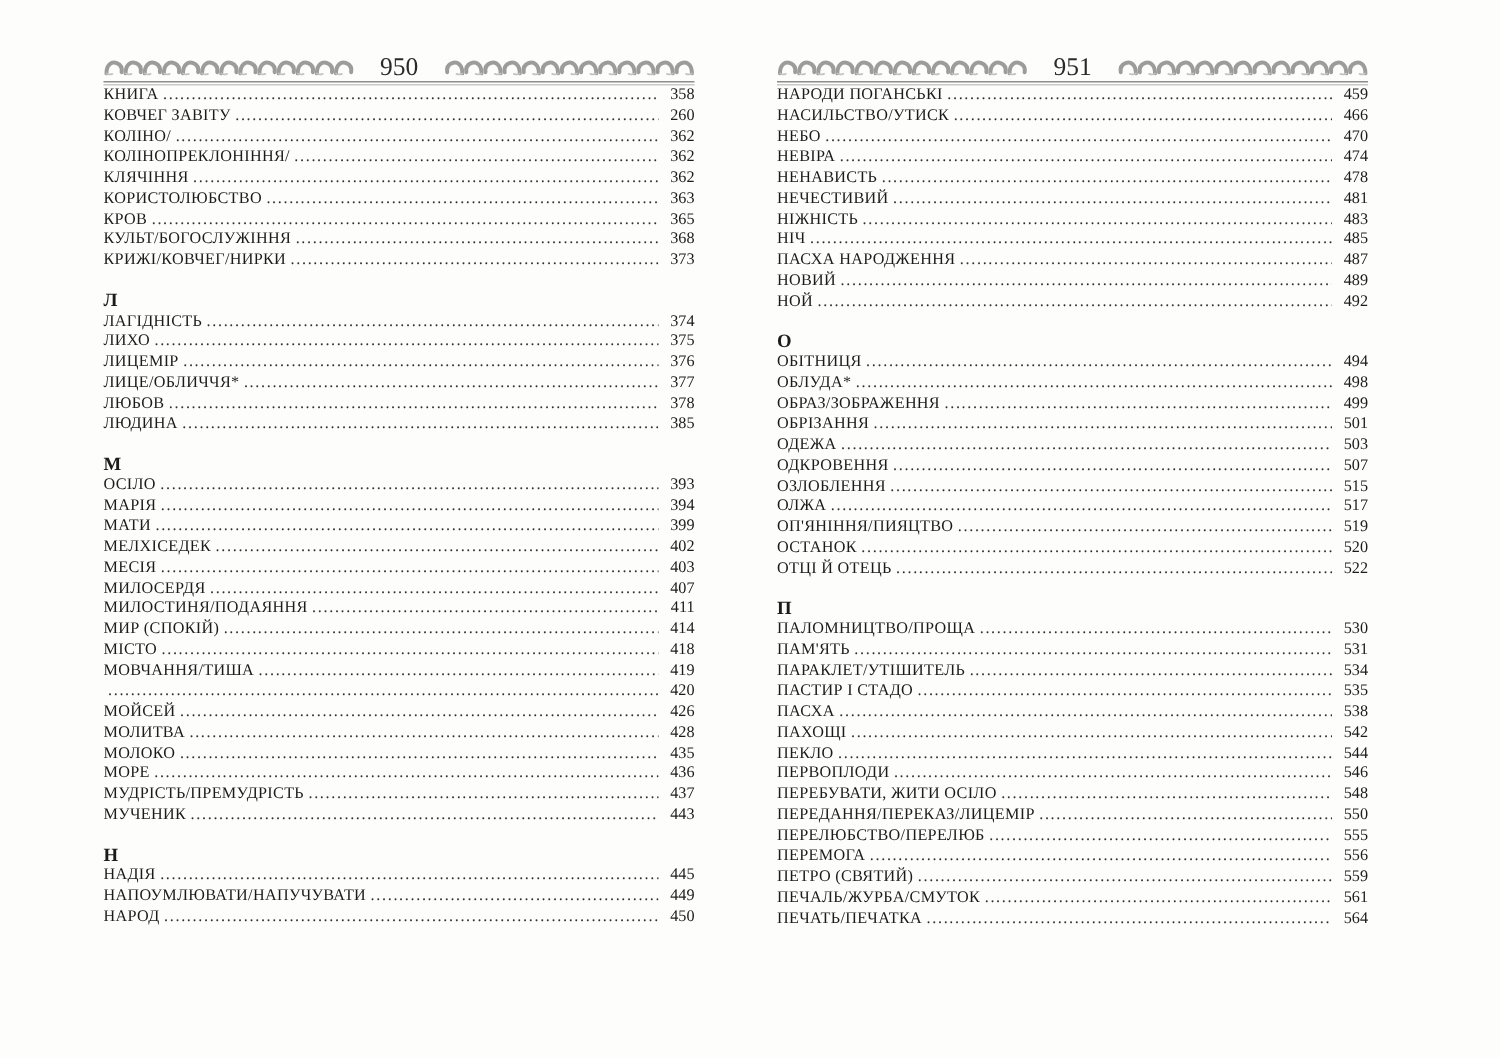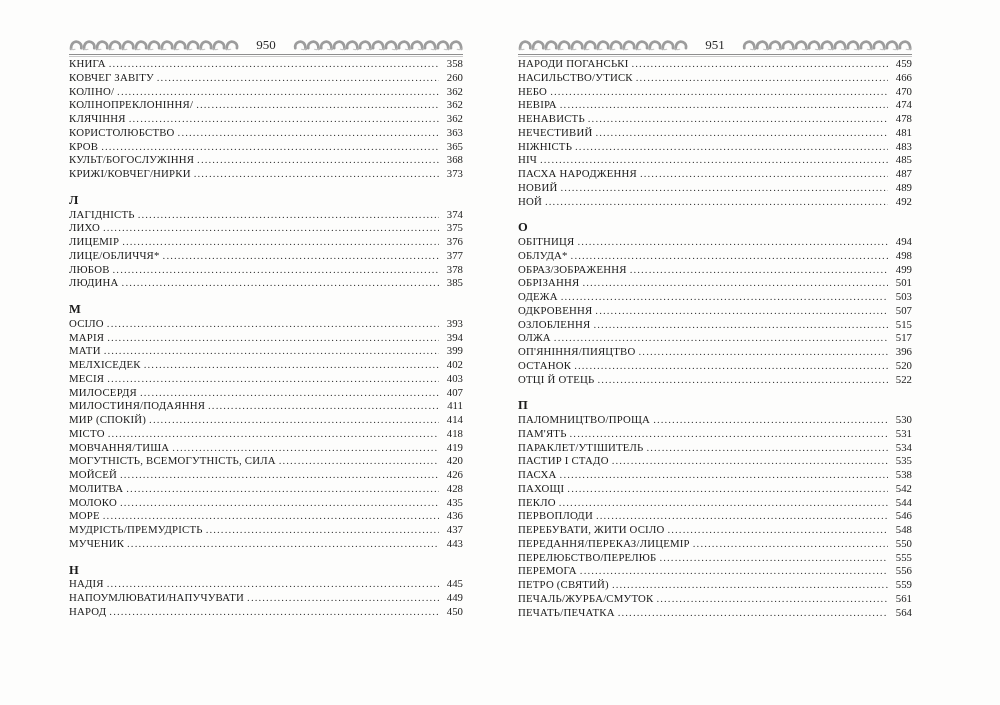--- a/index.html
+++ b/index.html
@@ -24,21 +24,21 @@
     gap:7px;
     height:14px;
   }
   .orn{
     flex:1;
     height:12px;
     display:block;
   }
   .orn.mirror{transform:scaleX(-1);}
   .pageno{
-    font-size:13px;
+    font-size:17px;
     line-height:12px;
     color:#2a2a2a;
     padding:0 4px;
     white-space:nowrap;
   }
   .header-rule{
     margin-top:2px;
     height:1px;
     border-top:1px solid #8e8e8e;
     border-bottom:1px solid #c9c9c9;
@@ -265,21 +265,20 @@
           <span class="term">МІСТО</span>
           <span class="leader">............................................................................................................................................................................................................................................................................................................</span>
           <span class="pagenum">418</span>
         </div>
         <div class="entry">
           <span class="term">МОВЧАННЯ/ТИША</span>
           <span class="leader">............................................................................................................................................................................................................................................................................................................</span>
           <span class="pagenum">419</span>
         </div>
         <div class="entry">
-          <span class="term">МОГУТНІСТЬ, ВСЕМОГУТНІСТЬ, СИЛА</span>
           <span class="leader">............................................................................................................................................................................................................................................................................................................</span>
           <span class="pagenum">420</span>
         </div>
         <div class="entry">
           <span class="term">МОЙСЕЙ</span>
           <span class="leader">............................................................................................................................................................................................................................................................................................................</span>
           <span class="pagenum">426</span>
         </div>
         <div class="entry">
           <span class="term">МОЛИТВА</span>
@@ -479,21 +478,21 @@
           <span class="pagenum">515</span>
         </div>
         <div class="entry">
           <span class="term">ОЛЖА</span>
           <span class="leader">............................................................................................................................................................................................................................................................................................................</span>
           <span class="pagenum">517</span>
         </div>
         <div class="entry">
           <span class="term">ОП'ЯНІННЯ/ПИЯЦТВО</span>
           <span class="leader">............................................................................................................................................................................................................................................................................................................</span>
-          <span class="pagenum">396</span>
+          <span class="pagenum">519</span>
         </div>
         <div class="entry">
           <span class="term">ОСТАНОК</span>
           <span class="leader">............................................................................................................................................................................................................................................................................................................</span>
           <span class="pagenum">520</span>
         </div>
         <div class="entry">
           <span class="term">ОТЦІ Й ОТЕЦЬ</span>
           <span class="leader">............................................................................................................................................................................................................................................................................................................</span>
           <span class="pagenum">522</span>

